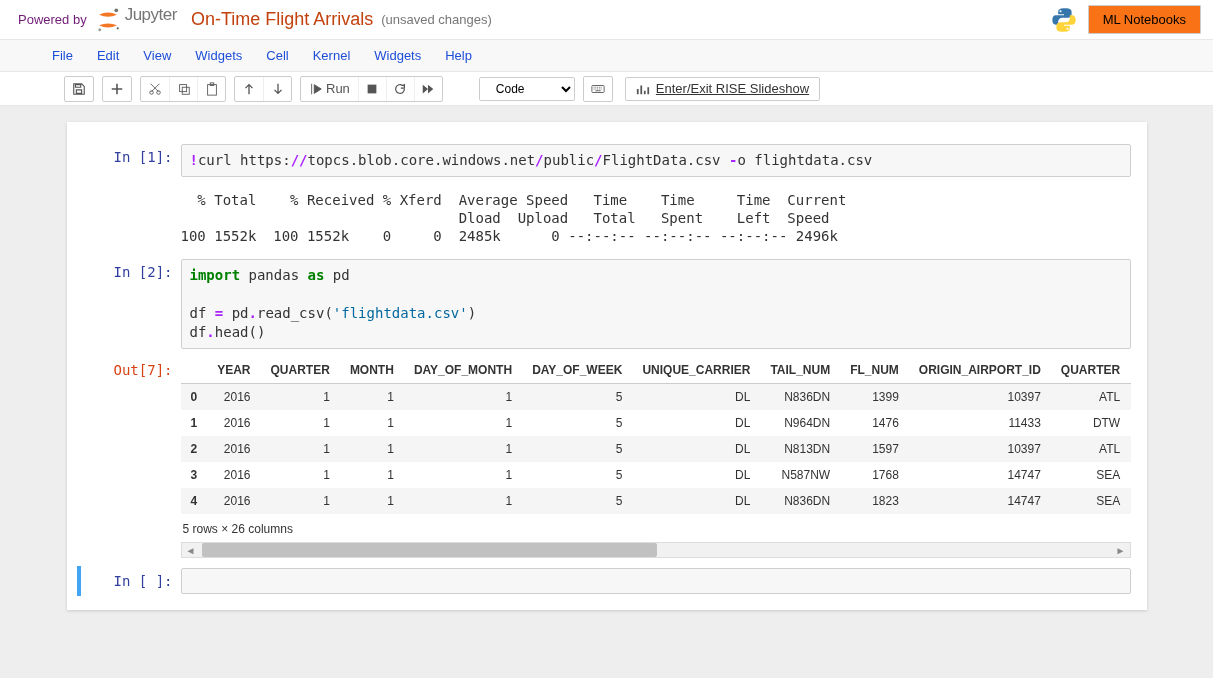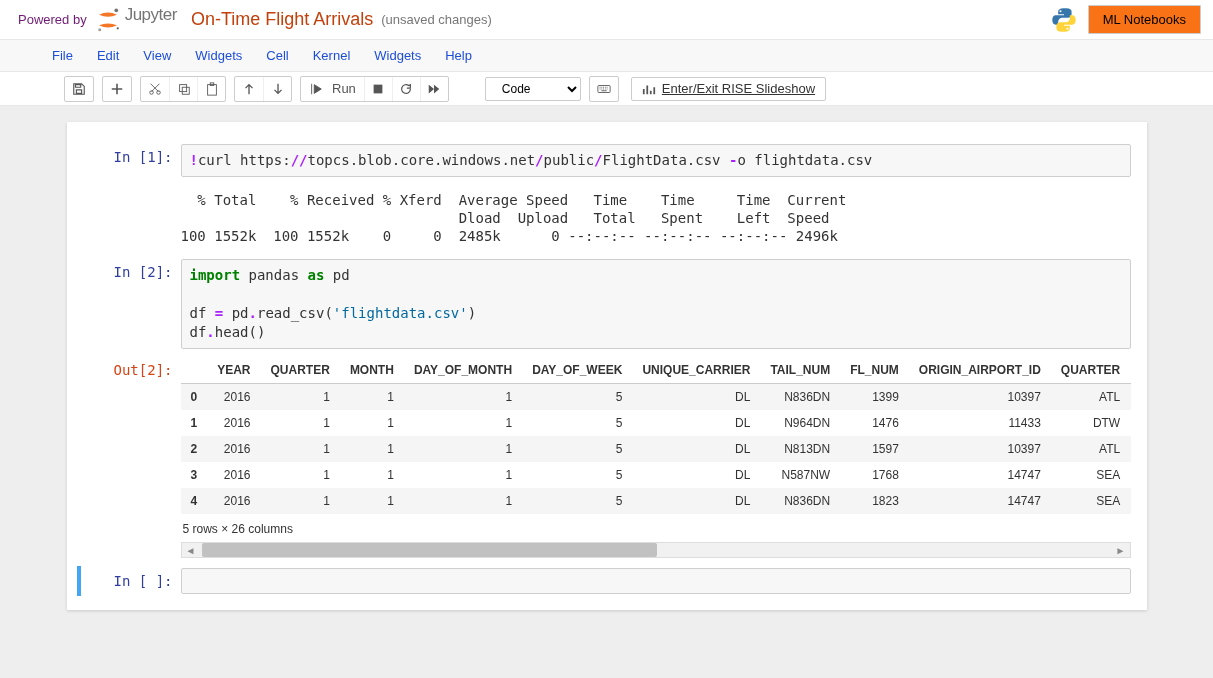--- a/index.html
+++ b/index.html
@@ -24,21 +24,21 @@
   .trusted { border: 1px solid #ccc; border-radius: 2px; padding: 3px 8px; font-size: 12px; color: #555; background:#fff;}
   .separator-v { width: 1px; height: 18px; background: #ccc;}
   .kernel-name { font-size: 13px; color: #555; padding-right: 4px;}
   .kernel-indicator { display:inline-block; width: 12px; height: 12px; border: 1.5px solid #888; border-radius: 50%; vertical-align: middle;}
   
   
   .toolbar { display: flex; align-items: center; padding: 4px 12px 4px 64px; height: 34px; border-bottom: 1px solid #e7e7e7; gap: 2px;}
   .tool-group { display: flex; border: 1px solid #ccc; border-radius: 2px; margin-right: 6px; background:#fff;}
   .tool-btn { width: 28px; height: 24px; display: flex; align-items: center; justify-content: center; cursor: pointer; color: #555; font-size: 13px;}
   .tool-btn + .tool-btn { border-left: 1px solid #eee;}
-  .tool-btn.wide { width: auto; padding: 0 8px; gap:9px;}
+  .tool-btn.wide { width: auto; padding: 0 8px; gap:3px;}
   .cell-type-select { border: 1px solid #ccc; border-radius: 2px; height: 24px; width: 96px; font-size: 12px; padding: 0 12px; background:#fff;margin-left:28px;}
   .rise-btn { border: 1px solid #ccc; border-radius: 2px; height: 24px; padding: 0 10px; display:flex; align-items:center; gap:6px; background:#fff; cursor:pointer; font-size: 13px; margin-left: 4px; text-decoration: underline;}
   
   
   .notebook-container { background: #eee; padding: 16px 8px 0; height: calc(678px - 40px - 32px - 34px); overflow-y: auto;}
   .notebook-inner { background: #fff; margin: 0 auto; width: 1080px; box-shadow: 0 1px 3px rgba(0,0,0,0.15); padding: 20px 10px 10px;}
   
   .cell { display: flex; margin-bottom: 4px; padding: 2px 6px; }
   .cell.selected { border-left: 4px solid #42A5F5; padding-left: 2px; }
   .prompt { width: 98px; flex: 0 0 98px; text-align: right; padding: 5px 8px 0 0; font-family: monospace; font-size: 14px;}
@@ -223,21 +223,21 @@
     <div class="cell">
       <div class="prompt in">In [2]:</div>
       <div class="cell-body">
         <div class="input-area"><span class="c-kw">import</span><span> pandas </span><span class="c-kw">as</span><span> pd
 
 df </span><span class="c-op">=</span><span> pd</span><span class="c-op">.</span><span>read_csv(</span><span class="c-str">'flightdata.csv'</span><span>)
 df</span><span class="c-op">.</span><span>head()</span></div>
       </div>
     </div>
     <div class="cell">
-      <div class="prompt out">Out[2]:</div>
+      <div class="prompt out">Out[7]:</div>
       <div class="cell-body">
         <div class="df-wrapper">
           <table class="df">
             <thead>
                 <tr id="df-head-row">
                   <th></th>
                   <th>YEAR</th>
                   <th>QUARTER</th>
                   <th>MONTH</th>
                   <th>DAY_OF_MONTH</th>

